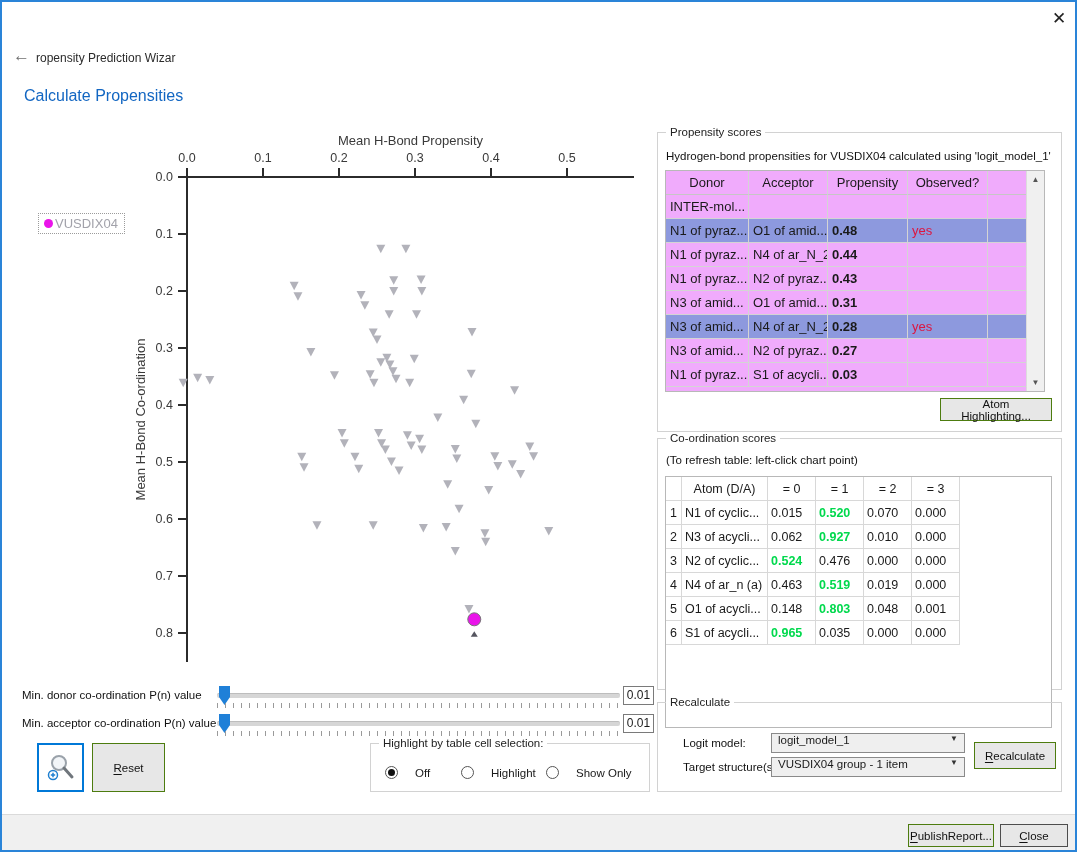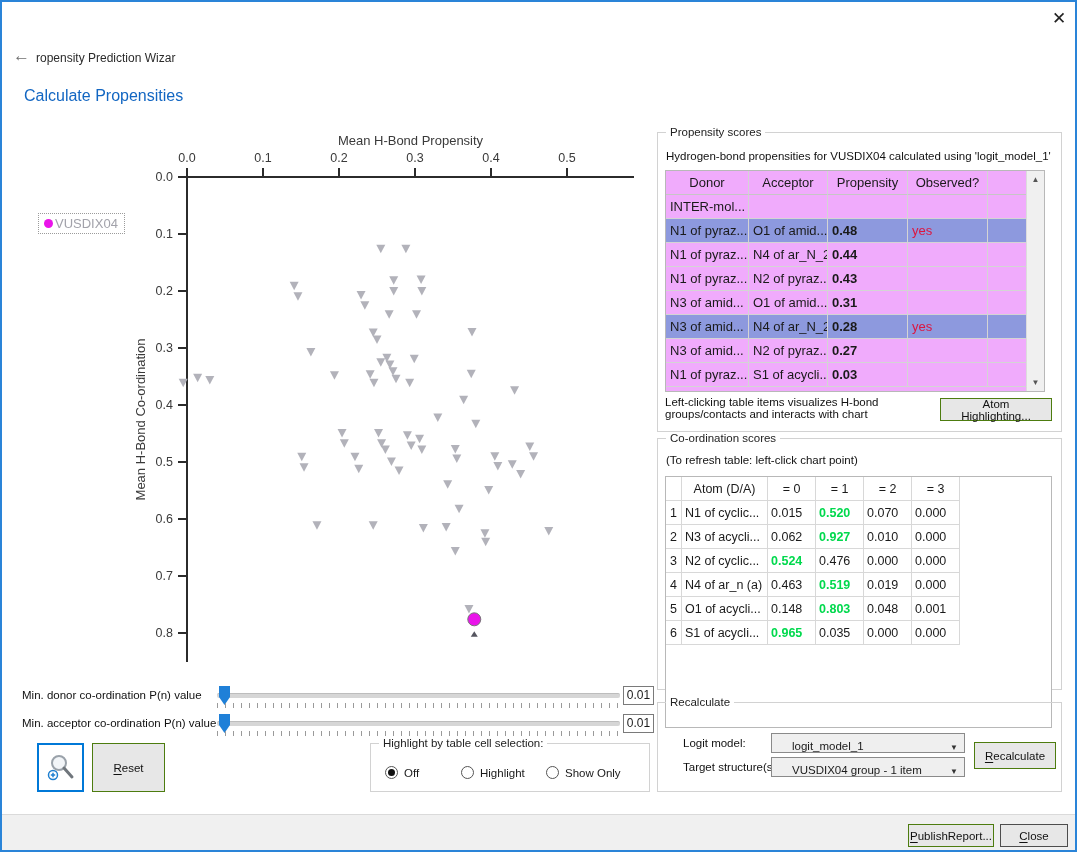--- a/index.html
+++ b/index.html
@@ -39,21 +39,21 @@
   #close2-btn{left:998px;top:822px;width:68px;height:23px;border-color:#4d4d4d;}
   
   .group{border:1px solid #d2d2d2;box-sizing:border-box;}
   .group-label{position:absolute;top:-7px;left:8px;background:#fff;padding:0 4px;
                font-size:11.5px;color:#222;white-space:nowrap;}
   #hl-group{left:368px;top:741px;width:280px;height:49px;}
   #prop-group{left:655px;top:130px;width:405px;height:300px;}
   #coord-group{left:655px;top:436px;width:405px;height:252px;}
   #recalc-group{left:655px;top:700px;width:405px;height:90px;}
   
-  .radio-item{position:absolute;top:22px;display:flex;align-items:center;gap:6px;font-size:11.5px;cursor:pointer;}
+  .radio-item{position:absolute;top:22px;display:flex;align-items:center;gap:17px;font-size:11.5px;cursor:pointer;}
   .radio{width:13px;height:13px;border:1px solid #555;border-radius:50%;background:#fff;
          display:inline-flex;align-items:center;justify-content:center;box-sizing:border-box;}
   .radio.sel::after{content:"";width:7px;height:7px;border-radius:50%;background:#111;}
   
   #ptable{left:663px;top:168px;width:380px;height:222px;border:1px solid #b8b8b8;background:#f0abfc;
           box-sizing:border-box;overflow:hidden;font-size:13px;}
   .prow{display:grid;grid-template-columns:83px 79px 80px 80px 41px;height:24px;width:363px;}
   .pcell{border-right:1px solid #d4d4d4;border-bottom:1px solid #d4d4d4;display:flex;align-items:center;
          padding:0 4px;white-space:nowrap;overflow:hidden;box-sizing:border-box;}
   .pcell.hdr{justify-content:center;border-bottom:1px solid #c6c6c6;}
@@ -70,21 +70,21 @@
   
   #ctable{left:663px;top:474px;width:387px;height:252px;border:1px solid #b8b8b8;background:#fff;box-sizing:border-box;}
   .crow{display:grid;grid-template-columns:16px 86px 48px 48px 48px 48px;height:24px;width:294px;font-size:12.5px;}
   .ccell{border-right:1px solid #d8d8d8;border-bottom:1px solid #d8d8d8;display:flex;align-items:center;
          padding:0 3px;white-space:nowrap;overflow:hidden;box-sizing:border-box;}
   .ccell.hdr{justify-content:center;}
   .ccell.num{justify-content:center;padding:0;}
   .ccell.g{color:#00d94d;font-weight:bold;}
   
   .combo{background:#efefef;border:1px solid #8a8a8a;height:20px;box-sizing:border-box;display:flex;
-         align-items:flex-end;font-size:11.5px;padding-left:20px;cursor:pointer;}
+         align-items:flex-start;font-size:11.5px;padding-left:6px;cursor:pointer;}
   .combo .arr{margin-left:auto;padding-right:6px;font-size:8px;color:#333;}
   .fldlabel{font-size:11.5px;color:#111;}
   
   #footer{left:0;top:812px;width:100%;height:38px;background:#f0f0f0;border-top:1px solid #dadada;}
 </style>
 </head>
 <body>
 
 <div id="app">
 
@@ -319,21 +319,20 @@
           <div class="pcell bold">0.03</div>
           <div class="pcell"></div>
           <div class="pcell"></div>
         </div>
       </div>
     <div class="sbar">
       <div class="sarrow" style="top:0;">▲</div>
       <div class="sarrow" style="bottom:0;">▼</div>
     </div>
   </div>
-  <div class="abs cap" style="left:663px;top:394px;width:285px;">Left-clicking table items visualizes H-bond groups/contacts and interacts with chart</div>
   <button id="atom-btn" class="abs btn">Atom Highlighting...</button>
 
   <div id="coord-group" class="abs group">
     <span class="group-label">Co-ordination scores</span>
     <div class="abs cap" style="left:8px;top:15px;">(To refresh table: left-click chart point)</div>
   </div>
   <div id="ctable" class="abs">
     <div id="ctable-body">
         <div class="crow">
           <div class="ccell hdr num"></div>

